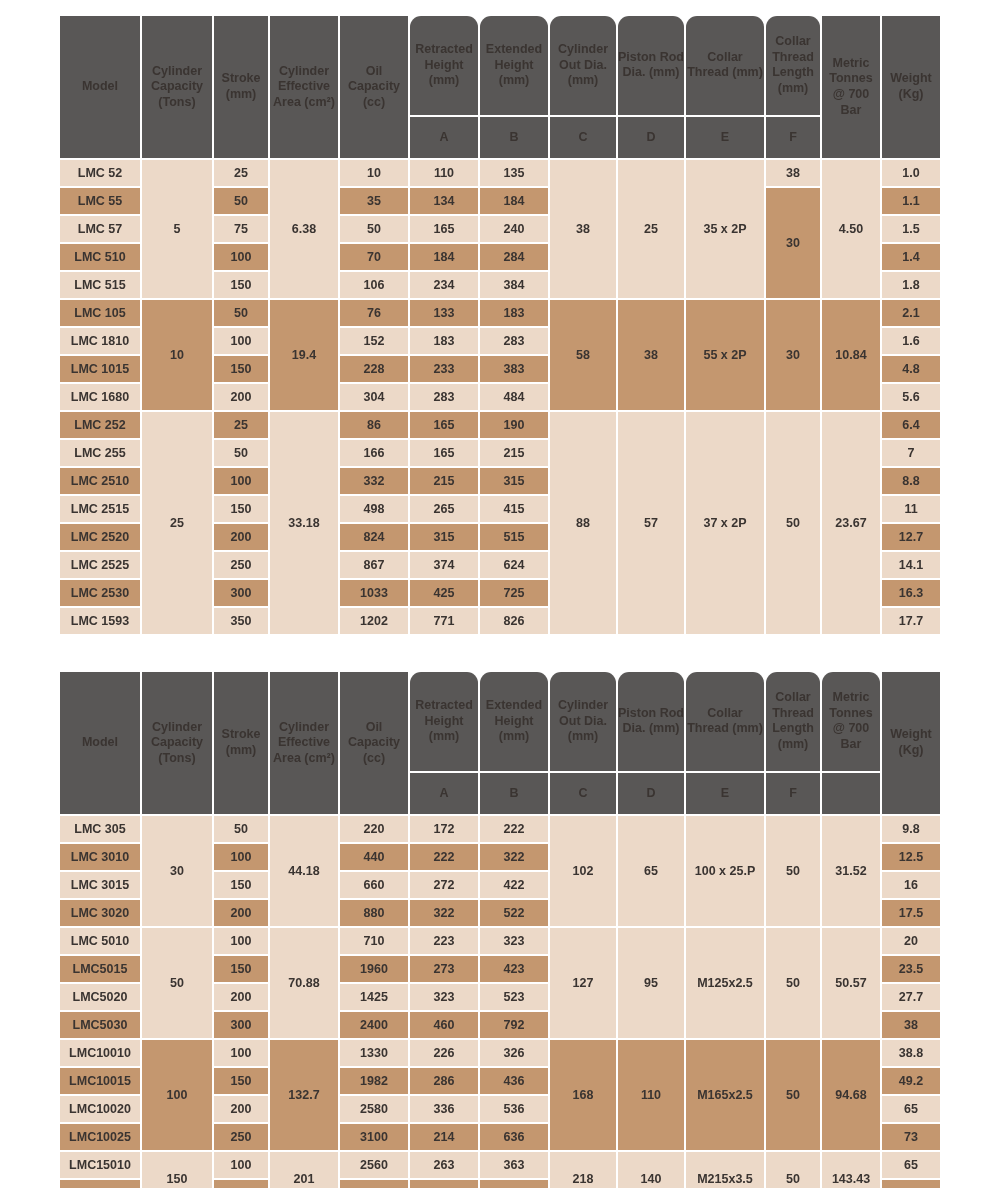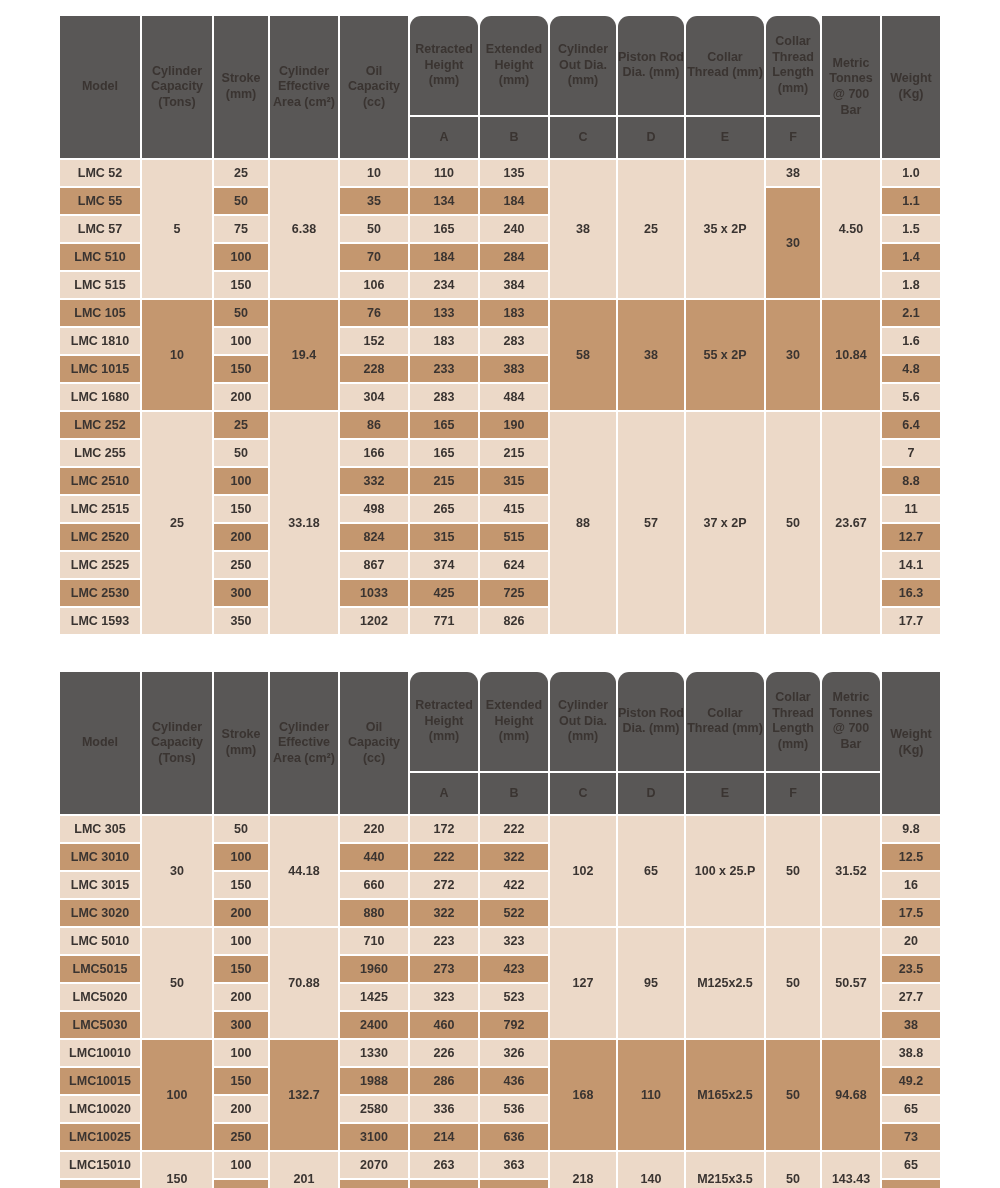--- a/index.html
+++ b/index.html
@@ -419,21 +419,21 @@
         <td class="dk" rowspan="4">168</td>
         <td class="dk" rowspan="4">110</td>
         <td class="dk" rowspan="4">M165x2.5</td>
         <td class="dk" rowspan="4">50</td>
         <td class="dk" rowspan="4">94.68</td>
         <td class="lt">38.8</td>
       </tr>
       <tr>
         <td class="dk">LMC10015</td>
         <td class="dk">150</td>
-        <td class="dk">1988</td>
+        <td class="dk">1982</td>
         <td class="dk">286</td>
         <td class="dk">436</td>
         <td class="dk">49.2</td>
       </tr>
       <tr>
         <td class="lt">LMC10020</td>
         <td class="lt">200</td>
         <td class="lt">2580</td>
         <td class="lt">336</td>
         <td class="lt">536</td>
@@ -446,21 +446,21 @@
         <td class="dk">214</td>
         <td class="dk">636</td>
         <td class="dk">73</td>
       </tr>
 
       <tr>
         <td class="lt">LMC15010</td>
         <td class="lt" rowspan="2">150</td>
         <td class="lt">100</td>
         <td class="lt" rowspan="2">201</td>
-        <td class="lt">2070</td>
+        <td class="lt">2560</td>
         <td class="lt">263</td>
         <td class="lt">363</td>
         <td class="lt" rowspan="2">218</td>
         <td class="lt" rowspan="2">140</td>
         <td class="lt" rowspan="2">M215x3.5</td>
         <td class="lt" rowspan="2">50</td>
         <td class="lt" rowspan="2">143.43</td>
         <td class="lt">65</td>
       </tr>
       <tr>

